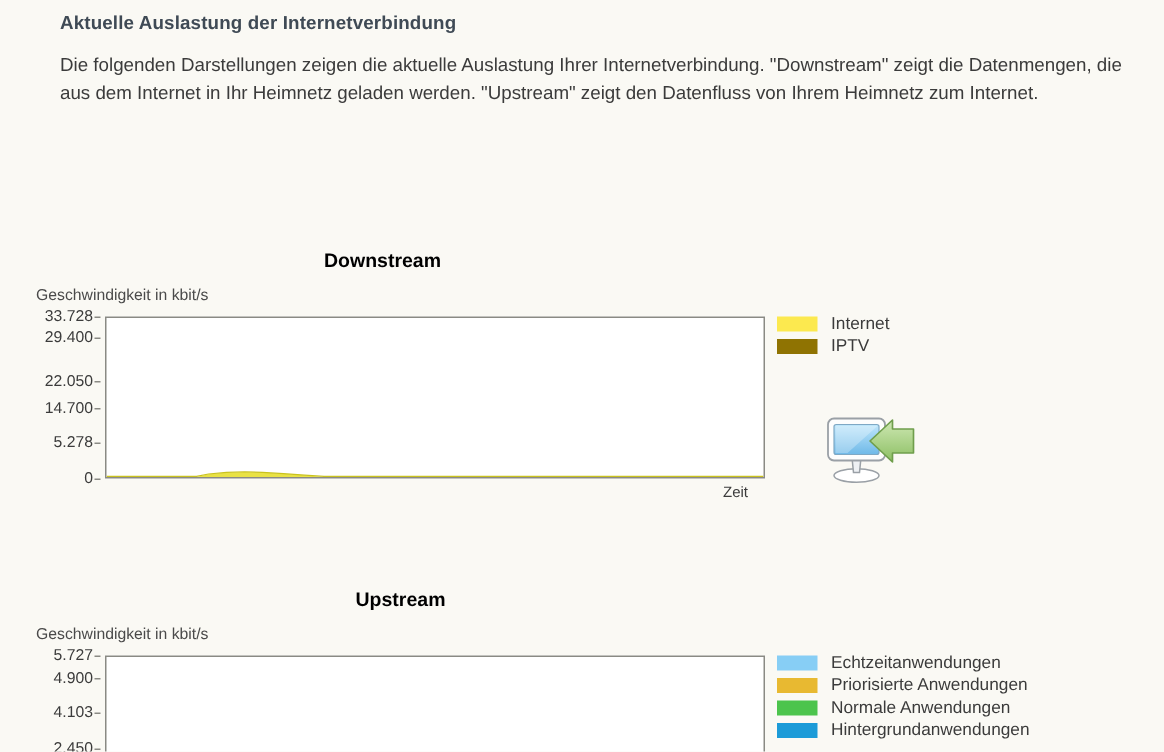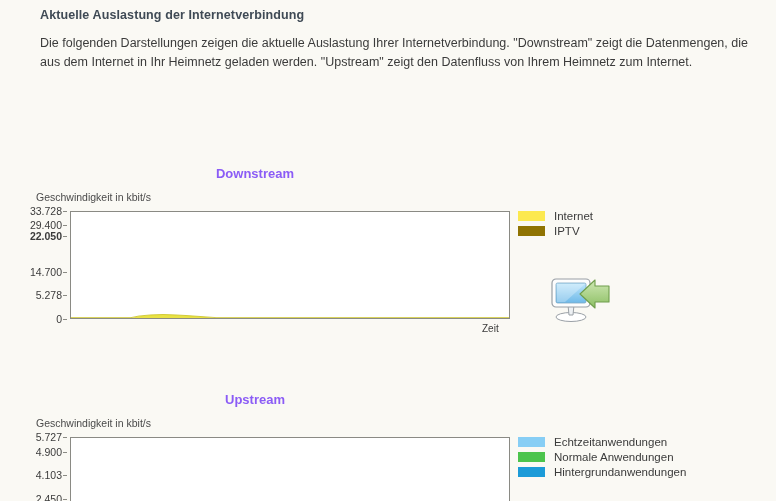--- a/index.html
+++ b/index.html
@@ -37,30 +37,29 @@
   }
 
   
   .chart-block {
     position: relative;
   }
   .chart-title {
     text-align: center;
     font-size: 13px;
     font-weight: bold;
-    color: #8b5cf6;
+    color: #000000;
     width: 510px;
     margin: 0;
   }
   .y-axis-label {
     position: absolute;
     font-size: 10.5px;
     color: #4a4a4a;
     white-space: nowrap;
-    margin-left: 12px;
   }
   .plot-frame {
     position: absolute;
     border: 1px solid #8a8a84;
     background: #ffffff;
     box-sizing: border-box;
   }
   .y-ticks {
     position: absolute;
     width: 62px;
@@ -144,21 +143,21 @@
       <svg width="438" height="106" viewBox="0 0 438 106" preserveAspectRatio="none">
         <path d="M0,106 L60,106 L68,104.2 L80,103.0 L92,102.6 L104,103.0 L118,103.8 L132,104.8 L145,106 L438,106 Z" fill="#e8e03a" stroke="none" opacity="0.95"></path>
         <path d="M0,105.6 L60,105.6 L68,104.0 L80,102.9 L92,102.5 L104,102.9 L118,103.7 L132,104.7 L145,105.6 L438,105.6" fill="none" stroke="#c9c21f" stroke-width="0.8"></path>
       </svg>
     </div>
   </div>
 
   <div class="y-ticks" style="position:absolute; left:0px; top:138px; height:108px;">
     <div class="y-tick" style="top:0px;">33.728</div>
     <div class="y-tick" style="top:13.8px;">29.400</div>
-    <div class="y-tick" style="top:25px;font-weight:bold;">22.050</div>
+    <div class="y-tick" style="top:43px;">22.050</div>
     <div class="y-tick" style="top:60.9px;margin-left:36px;">14.700</div>
     <div class="y-tick" style="top:84.5px;">5.278</div>
     <div class="y-tick" style="top:108px;">0</div>
   </div>
 
   <div class="x-axis-label" style="left:482px; top:250px;">Zeit</div>
 
   <div class="legend" style="left:518px; top:136px;">
     <div class="legend-row">
       <span class="legend-swatch" style="background:#fce94f;"></span>
@@ -190,21 +189,21 @@
       <rect x="7" y="8" width="30" height="20" rx="1.5" ry="1.5" fill="url(#scrGradD)" stroke="#7fa8c4" stroke-width="0.8"></rect>
       <path d="M8,9 L36,9 L16,27 L8,27 Z" fill="#ffffff" opacity="0.28"></path>
 
       <path d="M60,11 L60,27 L46,27 L46,33 L31,19 L46,5 L46,11 Z" fill="url(#arrGradD)" stroke="#6f9e4c" stroke-width="1.1" stroke-linejoin="round"></path>
     </svg>
   </div>
 </div>
 
 <div class="chart-block">
 
-  <div class="chart-title" style="position:absolute; left:0; top:319px;">Upstream</div>
+  <div class="chart-title" style="position:absolute; left:12px; top:319px;">Upstream</div>
 
   <div class="y-axis-label" style="left:24px; top:344px;">Geschwindigkeit in kbit/s</div>
 
   <div class="plot-frame" style="left:70px; top:364px; width:440px; height:108px;">
     <div class="trace" style="left:0; top:0; width:100%; height:100%;">
       <svg width="438" height="106" viewBox="0 0 438 106" preserveAspectRatio="none">
         <path d="M0,106 L62,106 L70,104.0 L80,102.2 L90,101.5 L100,102.0 L110,103.4 L120,105.0 L128,106 L438,106 Z" fill="#9fc38a" stroke="none" opacity="0.85"></path>
         <path d="M0,106 L62,106 L70,104.8 L80,103.6 L90,103.2 L100,103.5 L110,104.4 L120,105.4 L128,106 L438,106 Z" fill="#dcb344" stroke="none" opacity="0.95"></path>
         <path d="M0,105.4 L62,105.4 L72,103.2 L84,101.8 L95,101.6 L106,102.6 L118,104.2 L128,105.4 L438,105.4" fill="none" stroke="#8fb7c6" stroke-width="0.7" opacity="0.8"></path>
       </svg>
@@ -218,20 +217,24 @@
     <div class="y-tick" style="top:61.8px;">2.450</div>
 
   </div>
 
   <div class="legend" style="left:518px; top:362px;">
     <div class="legend-row">
       <span class="legend-swatch" style="background:#87cef5;"></span>
       <span class="legend-label">Echtzeitanwendungen</span>
     </div>
     <div class="legend-row">
+      <span class="legend-swatch" style="background:#e8b931;"></span>
+      <span class="legend-label">Priorisierte Anwendungen</span>
+    </div>
+    <div class="legend-row">
       <span class="legend-swatch" style="background:#4cc44c;"></span>
       <span class="legend-label">Normale Anwendungen</span>
     </div>
     <div class="legend-row">
       <span class="legend-swatch" style="background:#1c9bd8;"></span>
       <span class="legend-label">Hintergrundanwendungen</span>
     </div>
   </div>
 
 </div>

